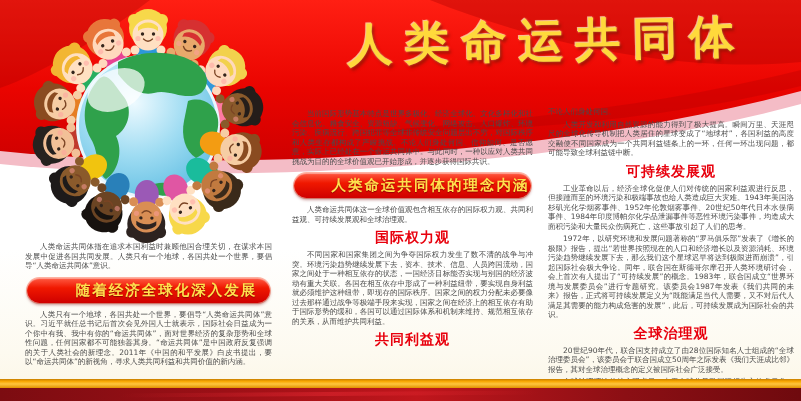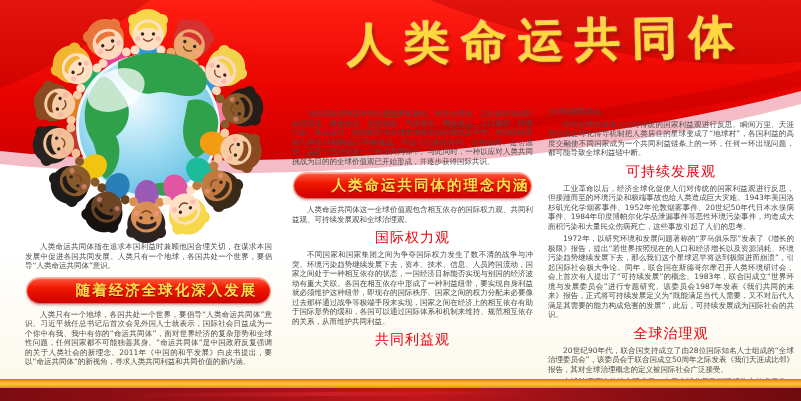--- a/index.html
+++ b/index.html
@@ -31,21 +31,21 @@
     height:25px;margin:7px 2px 7px 2px;border-radius:15px;
     background:linear-gradient(180deg,#ff5a42 0%,#f01800 40%,#cf0000 100%);
     box-shadow:0 2px 3px rgba(120,0,0,.4),inset 0 1px 1px rgba(255,255,255,.45),0 0 0 1px rgba(255,120,90,.55);
     color:#ffe14d;font-weight:bold;font-size:14.5px;letter-spacing:2px;
     text-align:center;line-height:25px;
     text-shadow:0 1px 1px rgba(140,0,0,.9);
     white-space:nowrap;
     padding-left:36px;
   }
   .subhead{
-    color:#e8000d;font-weight:normal;font-size:14px;letter-spacing:1px;
+    color:#e8000d;font-weight:bold;font-size:14px;letter-spacing:1px;
     text-align:center;margin:5px 0 3px;
   }
   .stripe-gold{
     position:absolute;left:0;top:379px;width:801px;height:9px;z-index:5;
     background:linear-gradient(180deg,#c87e00 0%,#f7a600 25%,#ffc53d 55%,#e09200 100%);
   }
   .stripe-darkred{
     position:absolute;left:0;top:388px;width:801px;height:13px;z-index:5;
     background:linear-gradient(90deg,#7c0c11 0%,#9c1016 28%,#c0161c 52%,#8c0f14 78%,#6f0a0e 100%);
   }
@@ -322,22 +322,22 @@
     <p class="para">当前国际形势基本特点是世界多极化、经济全球化、文化多样化和社会信息化。粮食安全、资源短缺、气候变化、网络攻击、人口爆炸、环境污染、疾病流行、跨国犯罪等全球非传统安全问题层出不穷，对国际秩序和人类生存都构成了严峻挑战。不论人们身处何国、信仰如何、是否愿意，实际上已经处在一个命运共同体中。与此同时，一种以应对人类共同挑战为目的的全球价值观已开始形成，并逐步获得国际共识。</p>
     <div class="banner">人类命运共同体的理念内涵</div>
     <p class="para">人类命运共同体这一全球价值观包含相互依存的国际权力观、共同利益观、可持续发展观和全球治理观。</p>
     <div class="subhead">国际权力观</div>
     <p class="para">不同国家和国家集团之间为争夺国际权力发生了数不清的战争与冲突。环境污染趋势继续发展下去，资本、技术、信息、人员跨国流动，国家之间处于一种相互依存的状态，一国经济目标能否实现与别国的经济波动有重大关联。各国在相互依存中形成了一种利益纽带，要实现自身利益就必须维护这种纽带，即现存的国际秩序。国家之间的权力分配未必要像过去那样通过战争等极端手段来实现，国家之间在经济上的相互依存有助于国际形势的缓和，各国可以通过国际体系和机制来维持、规范相互依存的关系，从而维护共同利益。</p>
     <div class="subhead">共同利益观</div>
 
   </div>
 
   <div class="col col-right">
-    <p class="para noindent">全球治理委员会。</p>
-    <p class="para">经济全球化促使人们对传统的国家利益观进行反思。瞬间万里、天涯咫尺的全球化传导机制把人类居住的星球变成了“地球村”，各国利益的高度交融使不同国家成为一个共同利益链条上的一环，任何一环出现问题，都可能导致全球利益链中断。</p>
+    <p class="para noindent">不论人们身处何国。</p>
+    <p class="para">人类开发和利用自然资源的能力得到了极大提高。瞬间万里、天涯咫尺的全球化传导机制把人类居住的星球变成了“地球村”，各国利益的高度交融使不同国家成为一个共同利益链条上的一环，任何一环出现问题，都可能导致全球利益链中断。</p>
     <div class="subhead">可持续发展观</div>
     <p class="para">工业革命以后，经济全球化促使人们对传统的国家利益观进行反思，但接踵而至的环境污染和极端事故也给人类造成巨大灾难。1943年美国洛杉矶光化学烟雾事件、1952年伦敦烟雾事件、20世纪50年代日本水俣病事件、1984年印度博帕尔化学品泄漏事件等恶性环境污染事件，均造成大面积污染和大量民众伤病死亡，这些事故引起了人们的思考。</p>
     <p class="para">1972年，以研究环境和发展问题著称的“罗马俱乐部”发表了《增长的极限》报告，提出“若世界按照现在的人口和经济增长以及资源消耗、环境污染趋势继续发展下去，那么我们这个星球迟早将达到极限进而崩溃”，引起国际社会极大争论。同年，联合国在斯德哥尔摩召开人类环境研讨会，会上首次有人提出了“可持续发展”的概念。1983年，联合国成立“世界环境与发展委员会”进行专题研究。该委员会1987年发表《我们共同的未来》报告，正式将可持续发展定义为“既能满足当代人需要，又不对后代人满足其需要的能力构成危害的发展”，此后，可持续发展成为国际社会的共识。</p>
     <div class="subhead">全球治理观</div>
     <p class="para">20世纪90年代，联合国支持成立了由28位国际知名人士组成的“全球治理委员会”，该委员会于联合国成立50周年之际发表《我们天涯成比邻》报告，其对全球治理概念的定义被国际社会广泛接受。</p>
     <p class="para">全球治理理论的核心观点是，由于全球化导致国际行为主体多元化，全球性问题的解决成为一个由政府、政府间组织、非政府组织、跨国公司等共同参与和互动的过程，这一过程的重要途径是强化国际规范和国际机制，以形成一个具有制约性的合力和道德规范力的、能够解决全球问题的“全球机制”。比如，2008年国际金融危机后出现的二十国集团，协调各国应对危机，使世界经济摆脱了陷入20世纪20—30年代全球大萧条的危机。国际上各种协调磋商机制非常活跃，推动国际社会朝着更加制度化和规范化的方向前进。</p>
   </div>
 
   <div class="stripe-gold"></div>
   <div class="stripe-darkred"></div>

